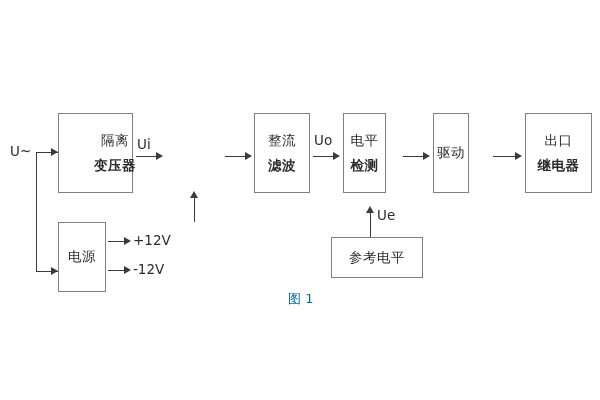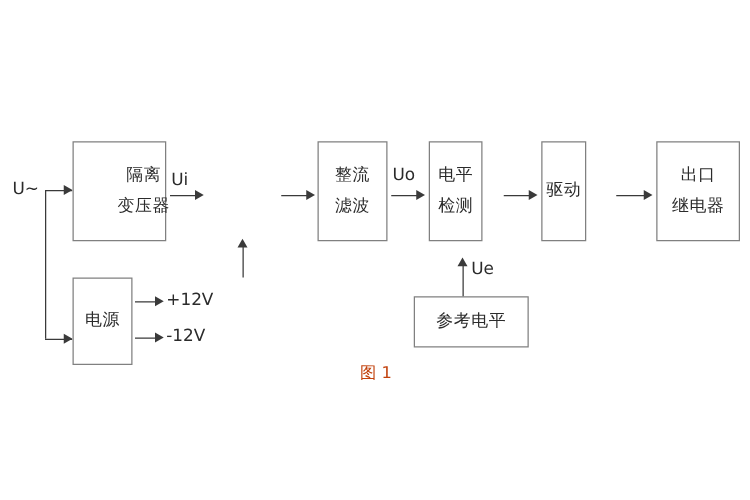--- a/index.html
+++ b/index.html
@@ -28,34 +28,34 @@
     justify-content: center;
     color: #2b2b2b;
     font-size: 13.5px;
     line-height: 1.0;
   }
   .block .ln {
     display: block;
     white-space: nowrap;
     letter-spacing: 0.5px;
   }
-  .block .ln + .ln { margin-top: 11px; }
+  .block .ln + .ln { margin-top: 11px; font-weight: bold; }
   .block.single { }
 
   
   .lbl {
     position: absolute;
     color: #2b2b2b;
     font-size: 13.5px;
     white-space: nowrap;
     line-height: 1;
   }
   .lbl.cap {
     font-size: 13px;
-    color: #c2410c;
+    color: #0369a1;
   }
 
   
   .hline {
     position: absolute;
     height: 0;
     border-top: 1.3px solid #3a3a3a;
   }
   .vline {
     position: absolute;

